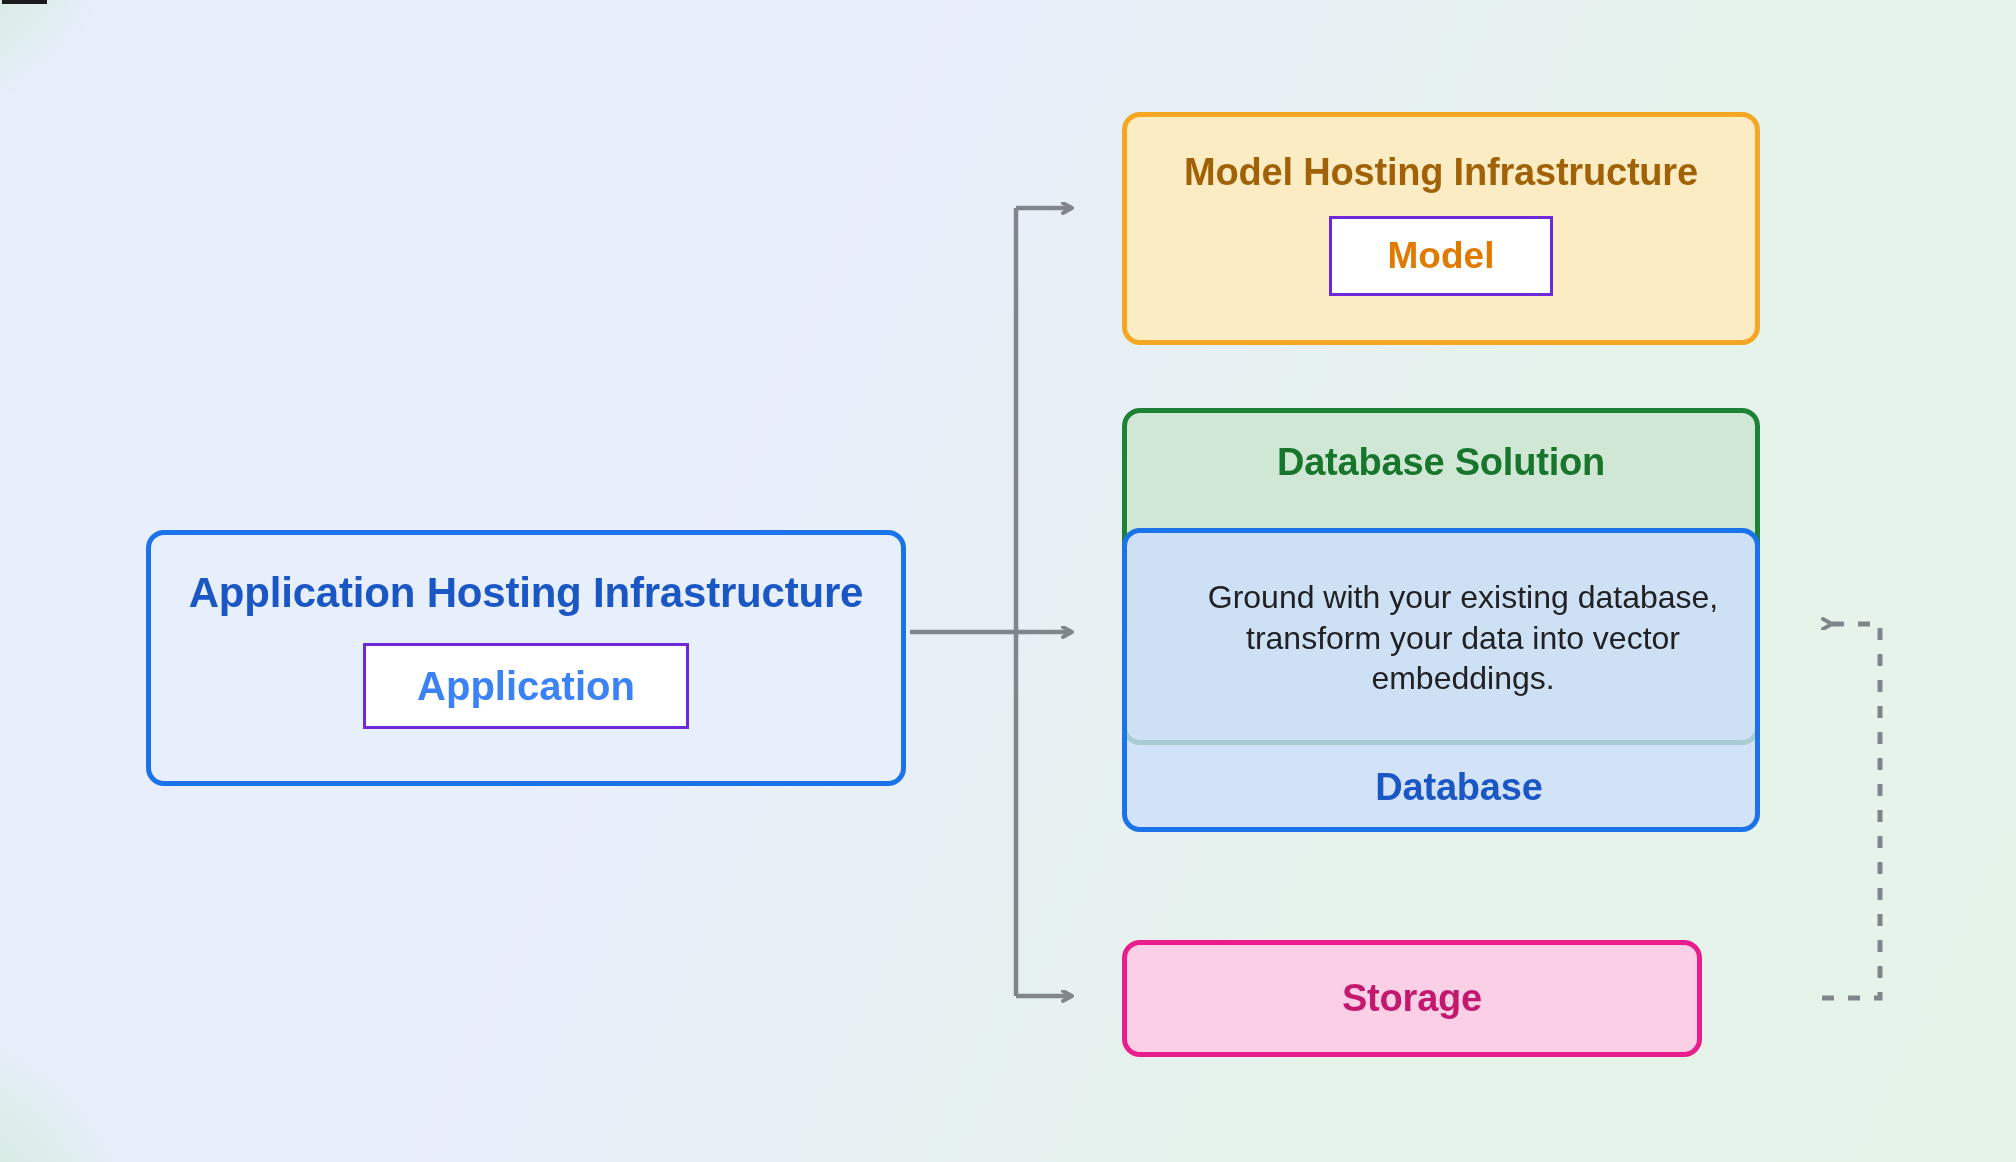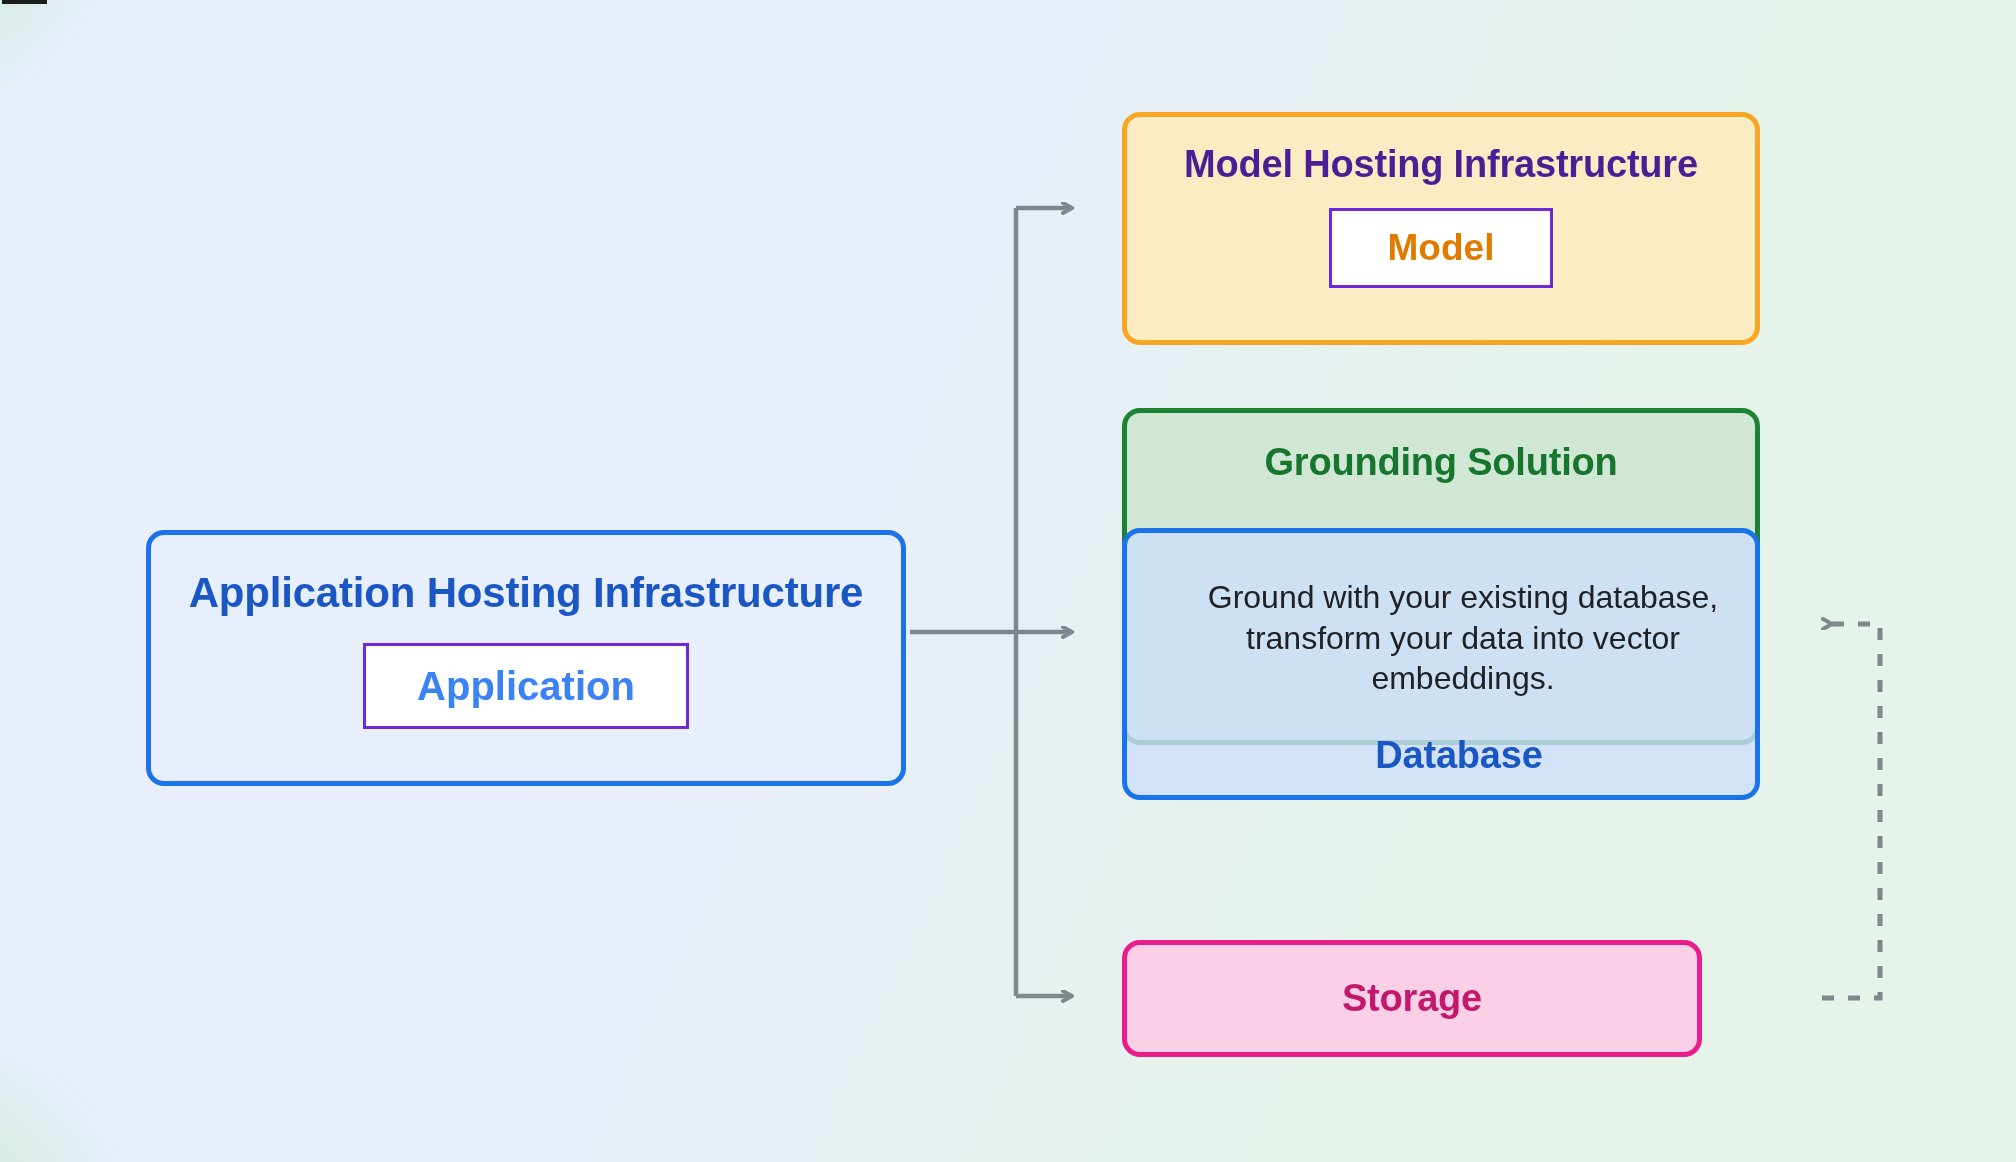--- a/index.html
+++ b/index.html
@@ -97,22 +97,23 @@
   
   #model-host {
     left: 1122px; top: 112px;
     width: 638px; height: 233px;
     border-color: #f5a623;
     background: #fcecc3;
     justify-content: flex-start;
     padding-top: 26px;
   }
   #model-host .node-title {
-    color: #4c1d95;
-    font-size: 38px;
+    color: #a16207;
+    font-size: 38px;
+    margin-top: 8px;
   }
   #model-chip {
     width: 218px; height: 74px;
     margin-top: 22px;
     font-size: 37px;
     color: #e07b00;
   }
 
   
   #grounding {
@@ -125,21 +126,21 @@
     z-index: 2;
   }
   #grounding .node-title {
     color: #17752c;
     font-size: 38px;
   }
 
   
   #database {
     left: 1122px; top: 528px;
-    width: 638px; height: 272px;
+    width: 638px; height: 304px;
     border-color: #1a73e8;
     background: rgba(205, 223, 251, 0.80);
     justify-content: flex-end;
     padding-bottom: 18px;
     z-index: 3;
     padding-left: 36px;
   }
   #database .node-title {
     color: #1a56c4;
     font-size: 38px;
@@ -222,21 +223,21 @@
     <div class="node-title">Application Hosting Infrastructure</div>
     <div class="chip" id="app-chip">Application</div>
   </div>
 
   <div class="node" id="model-host">
     <div class="node-title">Model Hosting Infrastructure</div>
     <div class="chip" id="model-chip">Model</div>
   </div>
 
   <div class="node" id="grounding">
-    <div class="node-title">Grounding Solution</div>
+    <div class="node-title">Database Solution</div>
   </div>
 
   <div class="node" id="database">
     <div class="node-title">Database</div>
   </div>
 
   <div id="ground-desc">
     <div class="desc-text">Ground with your existing database, transform your data into vector embeddings.</div>
   </div>
 

